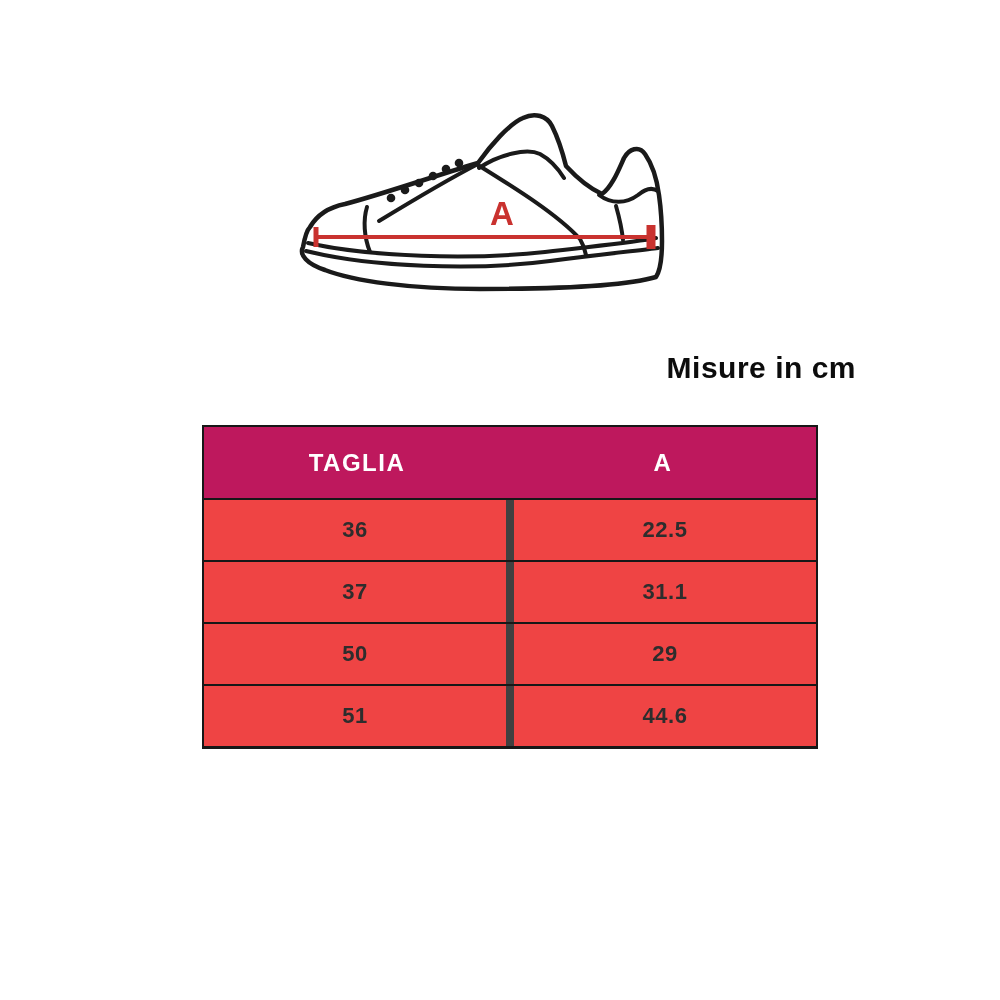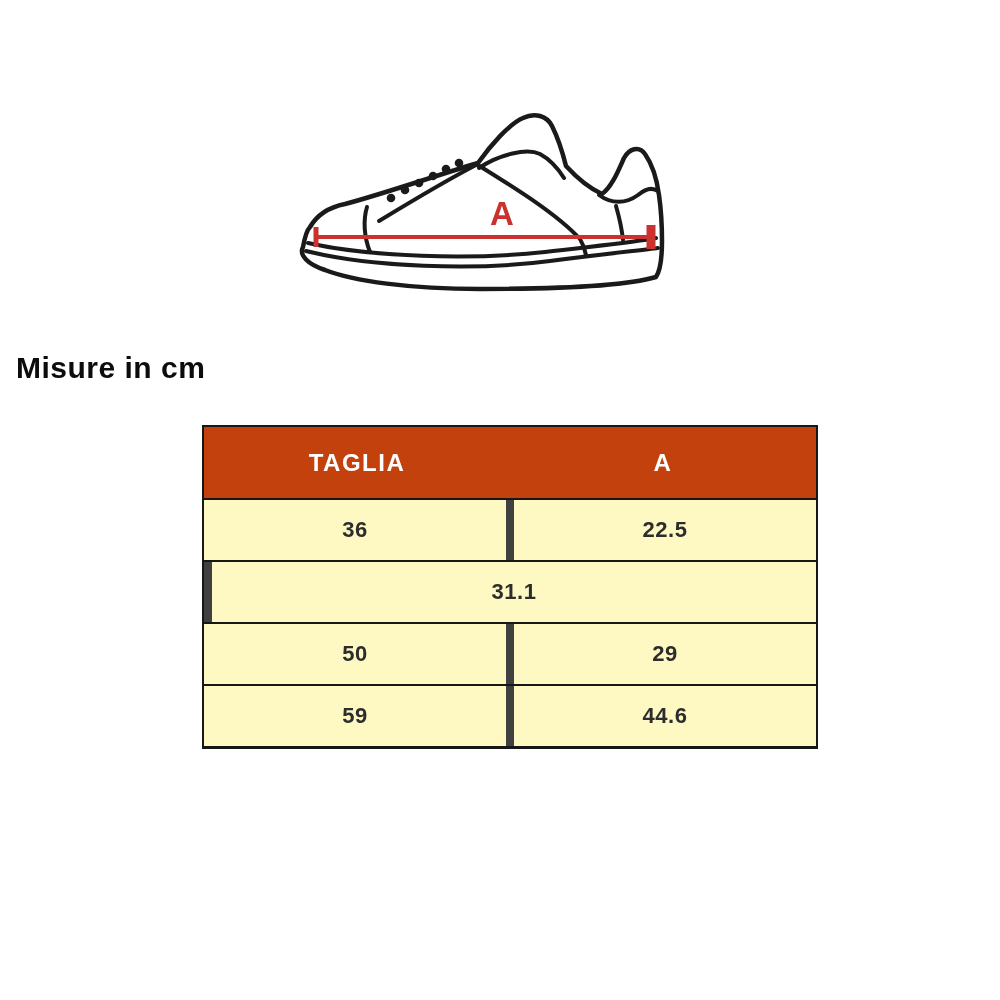--- a/index.html
+++ b/index.html
@@ -2,36 +2,36 @@
 <html><head>
 <meta charset="utf-8">
 <style>
   html,body{margin:0;padding:0;background:#ffffff;}
   .page{
     position:relative;width:1000px;height:1000px;background:#ffffff;
     font-family:"Liberation Sans", sans-serif;overflow:hidden;
   }
   .shoe-wrap{position:absolute;left:295px;top:108px;width:380px;height:195px;}
   .page-title{
-    position:absolute;left:16px;top:351px;width:856px;text-align:left;
+    position:absolute;left:0;top:351px;width:856px;text-align:right;
     font-size:30px;font-weight:bold;color:#0c0c0c;letter-spacing:.5px;
   }
   .size-table{
     position:absolute;left:202px;top:425px;width:612px;
     border:2px solid #171717;border-bottom-width:3px;
   }
   .size-table .thead{
-    display:flex;height:71px;background:#c2410c;color:#ffffff;
+    display:flex;height:71px;background:#be185d;color:#ffffff;
     align-items:center;
   }
   .size-table .thead .th{
     flex:1;text-align:center;font-size:24px;font-weight:bold;letter-spacing:1.5px;
   }
   .size-table .trow{
-    display:flex;height:60px;border-top:2px solid #171717;background:#fef9c3;
+    display:flex;height:60px;border-top:2px solid #171717;background:#ef4444;
   }
   .size-table .td{
     flex:1;display:flex;align-items:center;justify-content:center;
     font-size:22px;font-weight:bold;color:#2d2d2d;letter-spacing:.5px;
   }
   .size-table .td.col-a{border-left:8px solid #404040;}
   .sneaker-stroke{fill:none;stroke:#1a1a1a;stroke-width:4;stroke-linecap:round;stroke-linejoin:round;}
   .sneaker-body{fill:#ffffff;stroke:#1a1a1a;stroke-width:4.5;stroke-linecap:round;stroke-linejoin:round;}
 </style>
 </head>
@@ -101,25 +101,26 @@
     <div class="thead">
       <div class="th">TAGLIA</div>
       <div class="th">A</div>
     </div>
 
     <div class="trow">
       <div class="td col-taglia">36</div>
       <div class="td col-a">22.5</div>
     </div>
     <div class="trow">
+      <div class="td col-taglia">37</div>
       <div class="td col-a">31.1</div>
     </div>
     <div class="trow">
       <div class="td col-taglia">50</div>
       <div class="td col-a">29</div>
     </div>
     <div class="trow">
-      <div class="td col-taglia">59</div>
+      <div class="td col-taglia">51</div>
       <div class="td col-a">44.6</div>
     </div>
   </div>
 
 </div>
 
 </body></html>

